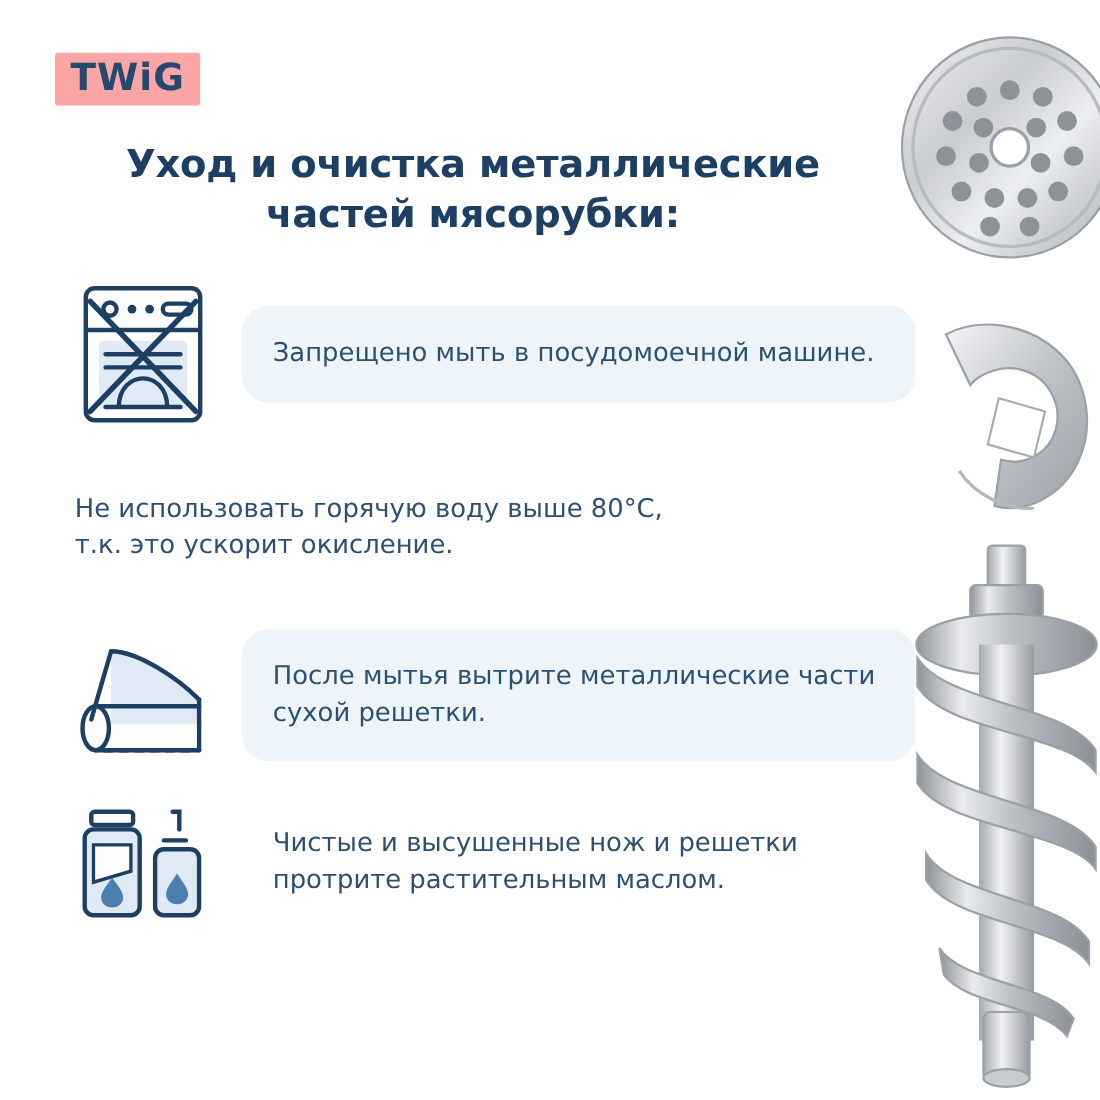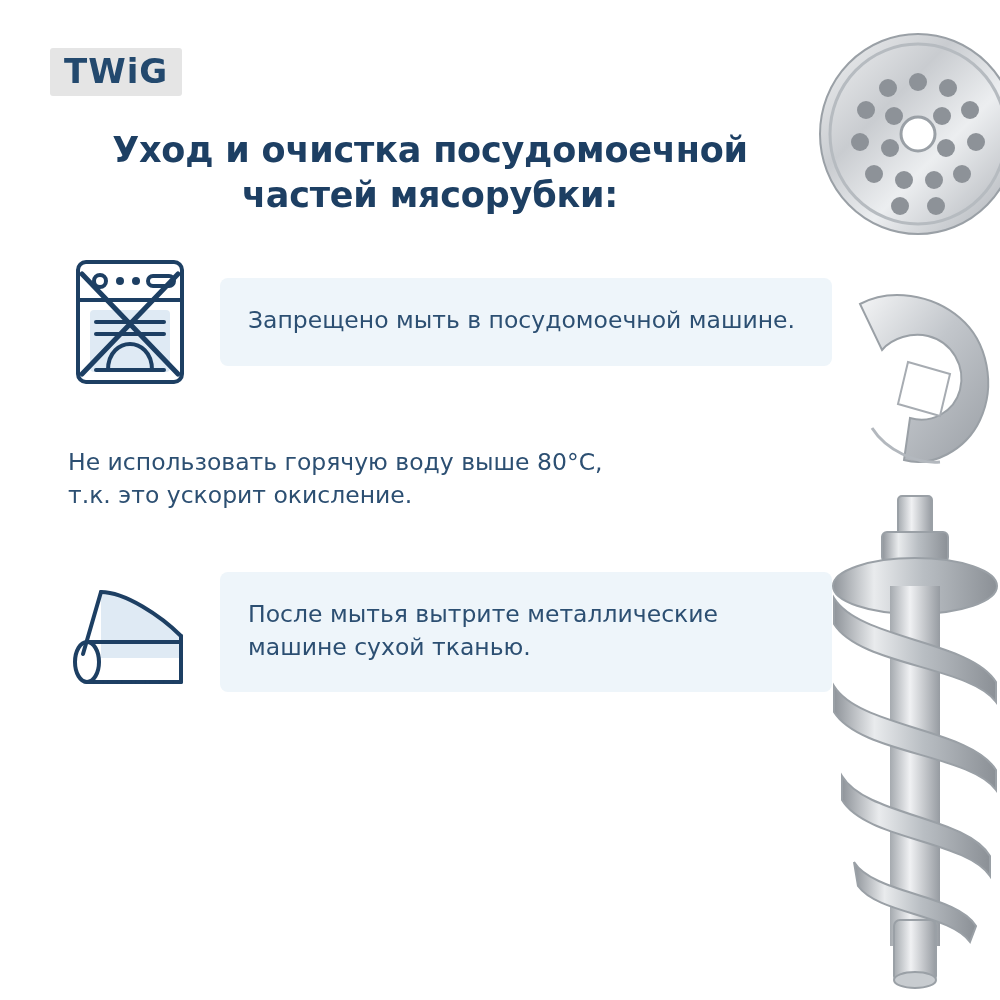--- a/index.html
+++ b/index.html
@@ -20,21 +20,21 @@
     width: 1000px;
     height: 1000px;
     background: #ffffff;
   }
 
   
   .logo {
     position: absolute;
     left: 50px;
     top: 48px;
-    background: #e5e5e5;
+    background: #fca5a5;
     padding: 6px 14px 8px 14px;
     border-radius: 3px;
     display: flex;
     align-items: baseline;
   }
   .logo-text {
     font-size: 34px;
     font-weight: 700;
     color: #23496e;
     letter-spacing: 1px;
@@ -75,21 +75,21 @@
     display: flex;
     align-items: center;
     justify-content: center;
   }
   .text-cell {
     flex: 1 1 auto;
     color: #2c4f72;
     font-size: 23.5px;
     line-height: 1.42;
     padding: 26px 28px 28px 28px;
-    border-radius: 8px;
+    border-radius: 24px;
     box-sizing: border-box;
   }
   .text-cell.shaded {
     background: #eef5fa;
   }
   .text-cell.plain {
     background: transparent;
   }
 
   .row-1 .text-cell { max-width: 612px; }
@@ -111,21 +111,21 @@
 </style>
 </head>
 <body>
 
 <div class="page">
 
   <div class="logo">
     <span class="logo-text">TWiG</span>
   </div>
 
-  <div class="title">Уход и очистка посудомоечной частей мясорубки:</div>
+  <div class="title">Уход и очистка металлические частей мясорубки:</div>
 
   <div class="list">
 
     <div class="row row-1">
       <div class="icon-cell">
         <svg class="ico" width="128" height="140" viewBox="0 0 128 140" fill="none" xmlns="http://www.w3.org/2000/svg">
           <rect x="12" y="10" width="104" height="120" rx="8" stroke="#1d3f63" stroke-width="4"></rect>
           <line x1="12" y1="48" x2="116" y2="48" stroke="#1d3f63" stroke-width="4"></line>
           <circle cx="34" cy="29" r="6" stroke="#1d3f63" stroke-width="4"></circle>
           <circle cx="54" cy="29" r="4" fill="#1d3f63"></circle>
@@ -154,23 +154,38 @@
           <path d="M36 20 C60 20 96 44 116 64" stroke="#1d3f63" stroke-width="4" fill="none" stroke-linecap="round"></path>
           <path d="M36 20 L18 82" stroke="#1d3f63" stroke-width="4" stroke-linecap="round"></path>
           <path d="M116 64 L116 88" stroke="#1d3f63" stroke-width="4" stroke-linecap="round"></path>
           <ellipse cx="22" cy="90" rx="12" ry="20" stroke="#1d3f63" stroke-width="4" fill="none"></ellipse>
           <path d="M22 70 H116" stroke="#1d3f63" stroke-width="4" stroke-linecap="round"></path>
           <path d="M22 110 H116" stroke="#1d3f63" stroke-width="4" stroke-linecap="round"></path>
           <path d="M116 88 L116 110" stroke="#1d3f63" stroke-width="4" stroke-linecap="round"></path>
           <path d="M30 110 H114" stroke="#1d3f63" stroke-width="4" stroke-dasharray="7 7" stroke-linecap="round"></path>
         </svg>
       </div>
-      <div class="text-cell shaded">После мытья вытрите металлические машине сухой тканью.</div>
-    </div>
-
+      <div class="text-cell shaded">После мытья вытрите металлические части сухой решетки.</div>
+    </div>
+
+    <div class="row row-4">
+      <div class="icon-cell">
+        <svg class="ico" width="130" height="128" viewBox="0 0 130 128" fill="none" xmlns="http://www.w3.org/2000/svg">
+          <rect x="18" y="18" width="38" height="12" rx="3" stroke="#1d3f63" stroke-width="4" fill="none"></rect>
+          <rect x="12" y="34" width="50" height="78" rx="8" stroke="#1d3f63" stroke-width="4" fill="#dfeaf4"></rect>
+          <path d="M20 48 L54 48 L54 72 L20 82 Z" fill="#ffffff" stroke="#1d3f63" stroke-width="3"></path>
+          <path d="M37 78 C31 86 27 91 27 96 C27 101 31 105 37 105 C43 105 47 101 47 96 C47 91 43 86 37 78 Z" fill="#4a7fae"></path>
+          <path d="M92 18 L98 18 L98 34" stroke="#1d3f63" stroke-width="4" stroke-linecap="round" fill="none"></path>
+          <path d="M84 44 L104 44" stroke="#1d3f63" stroke-width="4" stroke-linecap="round"></path>
+          <rect x="76" y="52" width="40" height="60" rx="8" stroke="#1d3f63" stroke-width="4" fill="#dfeaf4"></rect>
+          <path d="M96 74 C90 83 86 88 86 93 C86 98 90 102 96 102 C102 102 106 98 106 93 C106 88 102 83 96 74 Z" fill="#4a7fae"></path>
+        </svg>
+      </div>
+      <div class="text-cell plain">Чистые и высушенные нож и решетки протрите растительным маслом.</div>
+    </div>
 
   </div>
 
   <div class="photo-col">
 
     <svg style="position:absolute; right:-18px; top:22px;" width="210" height="230" viewBox="0 0 210 230" xmlns="http://www.w3.org/2000/svg">
       <defs>
         <linearGradient id="steel1" x1="0" y1="0" x2="1" y2="1">
           <stop offset="0%" stop-color="#f1f2f3"></stop>
           <stop offset="35%" stop-color="#c9ccd0"></stop>

